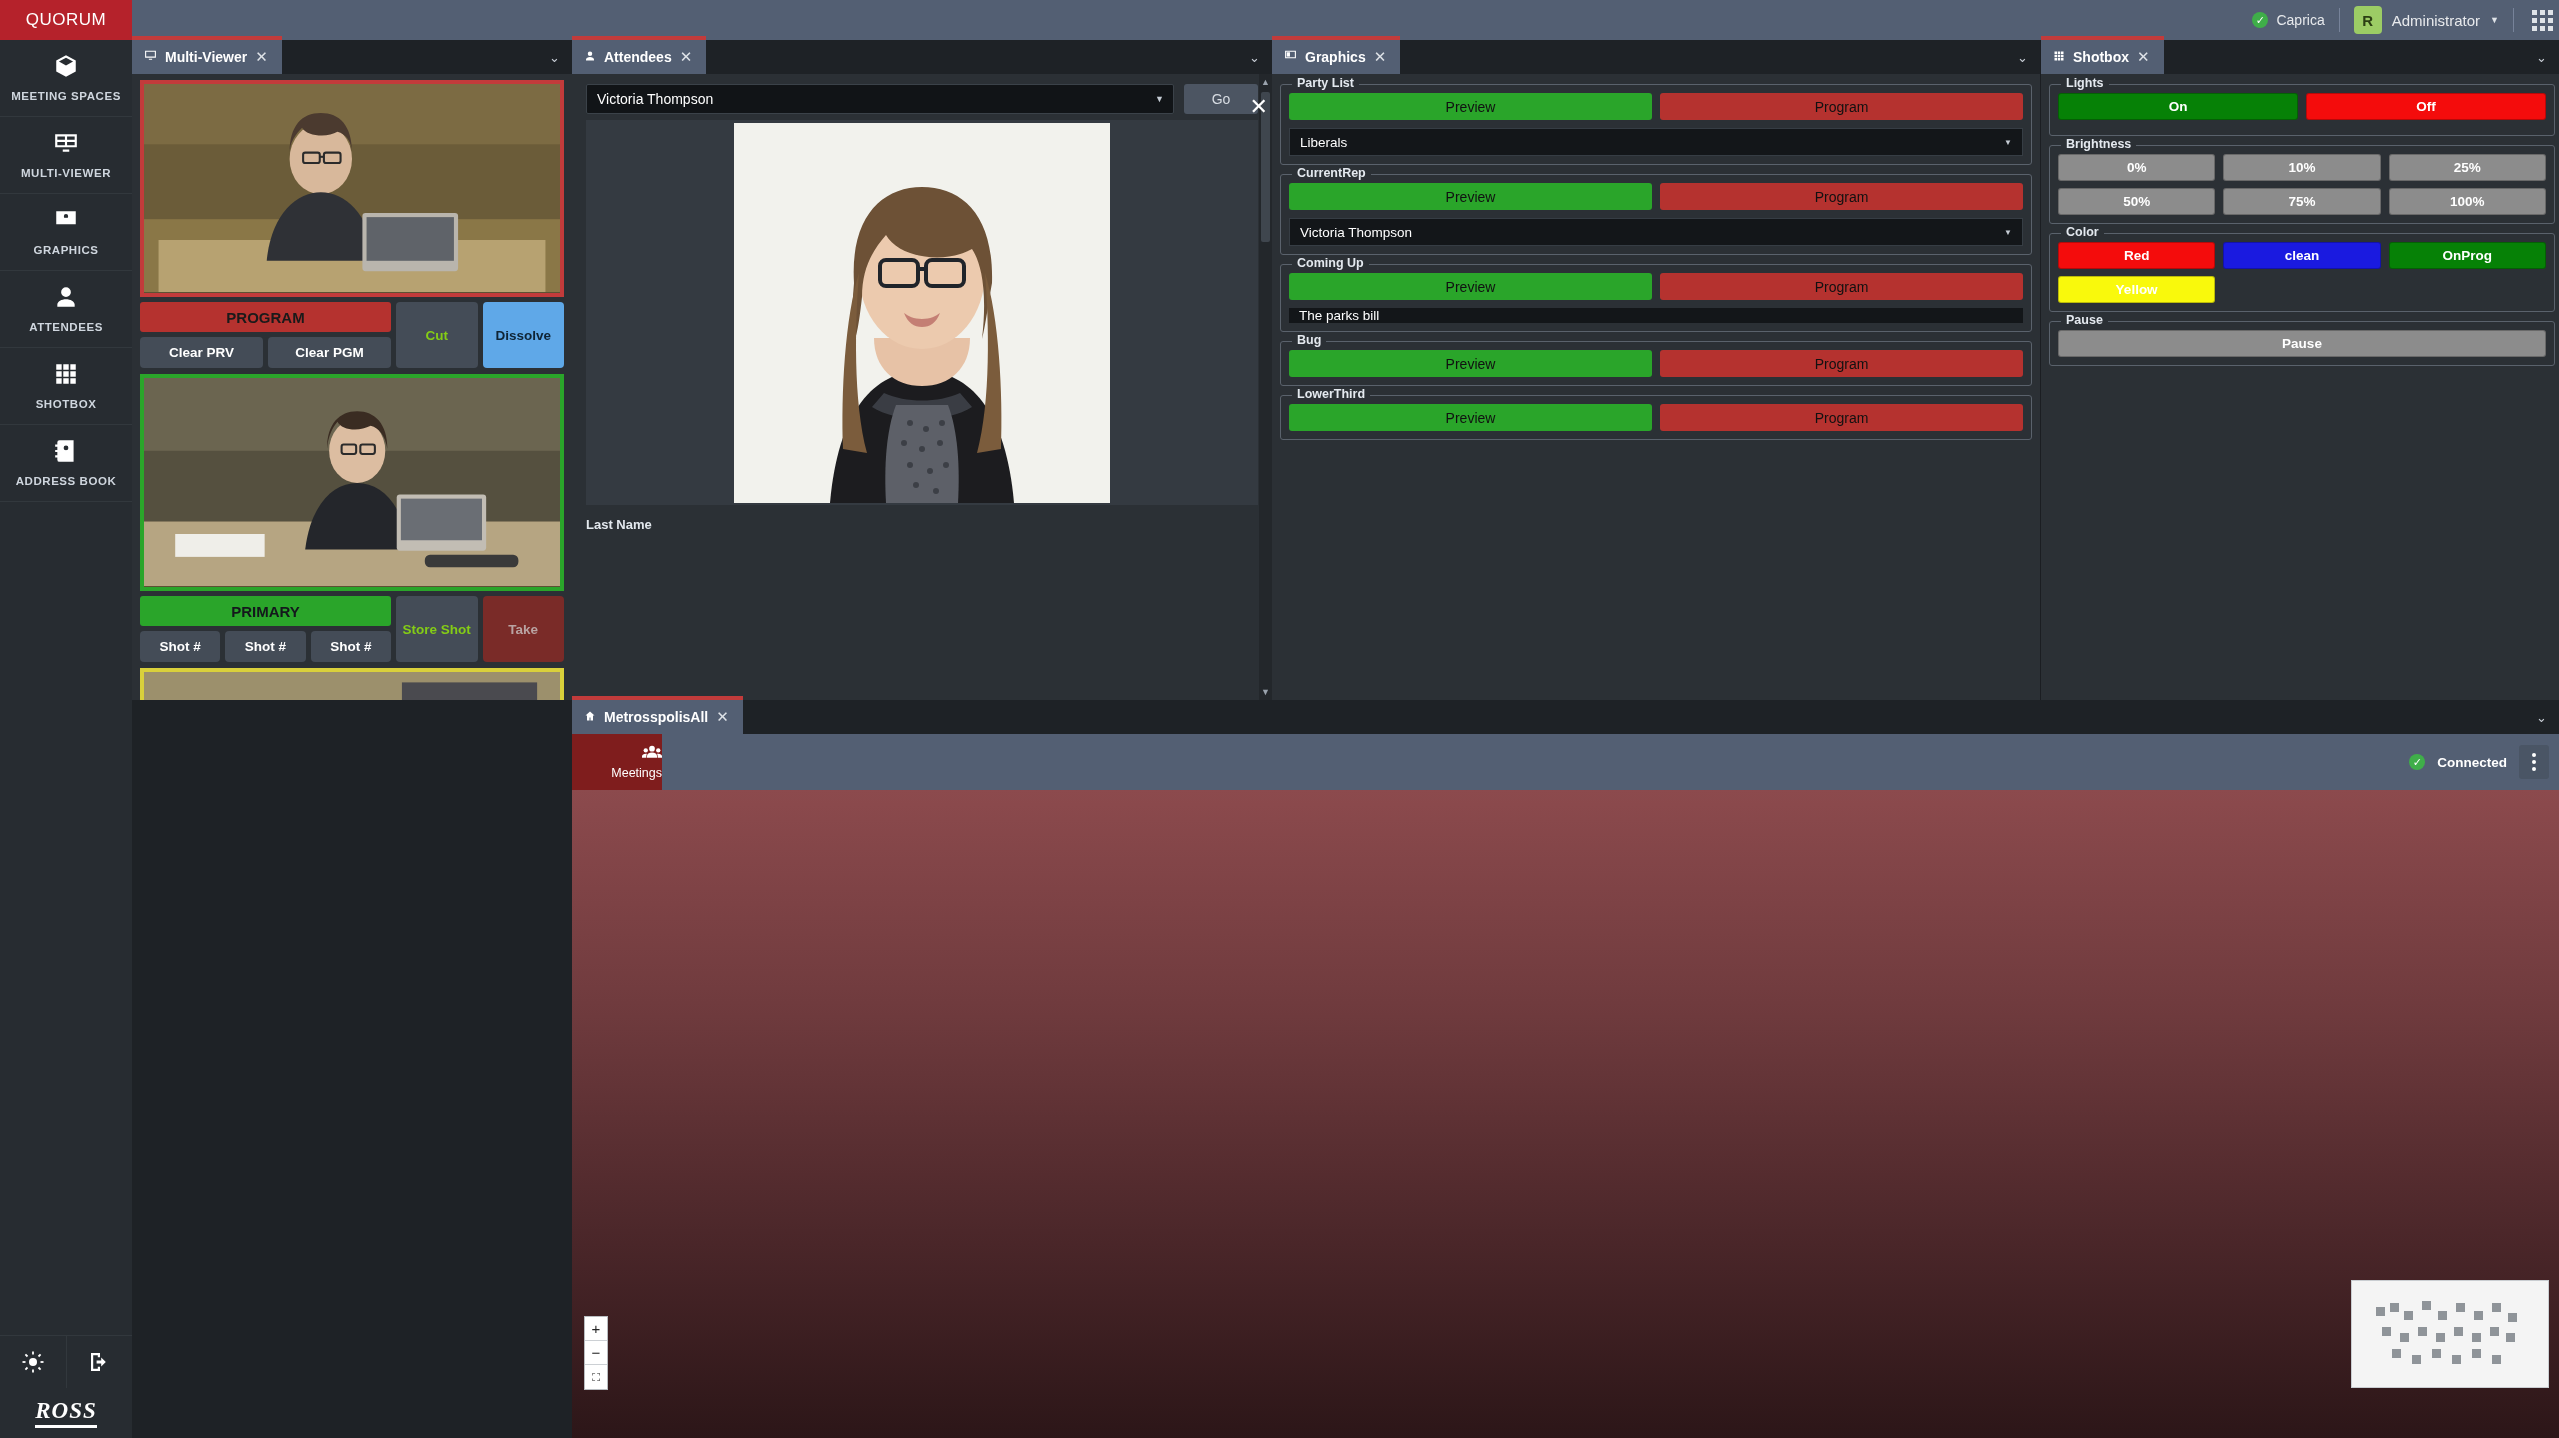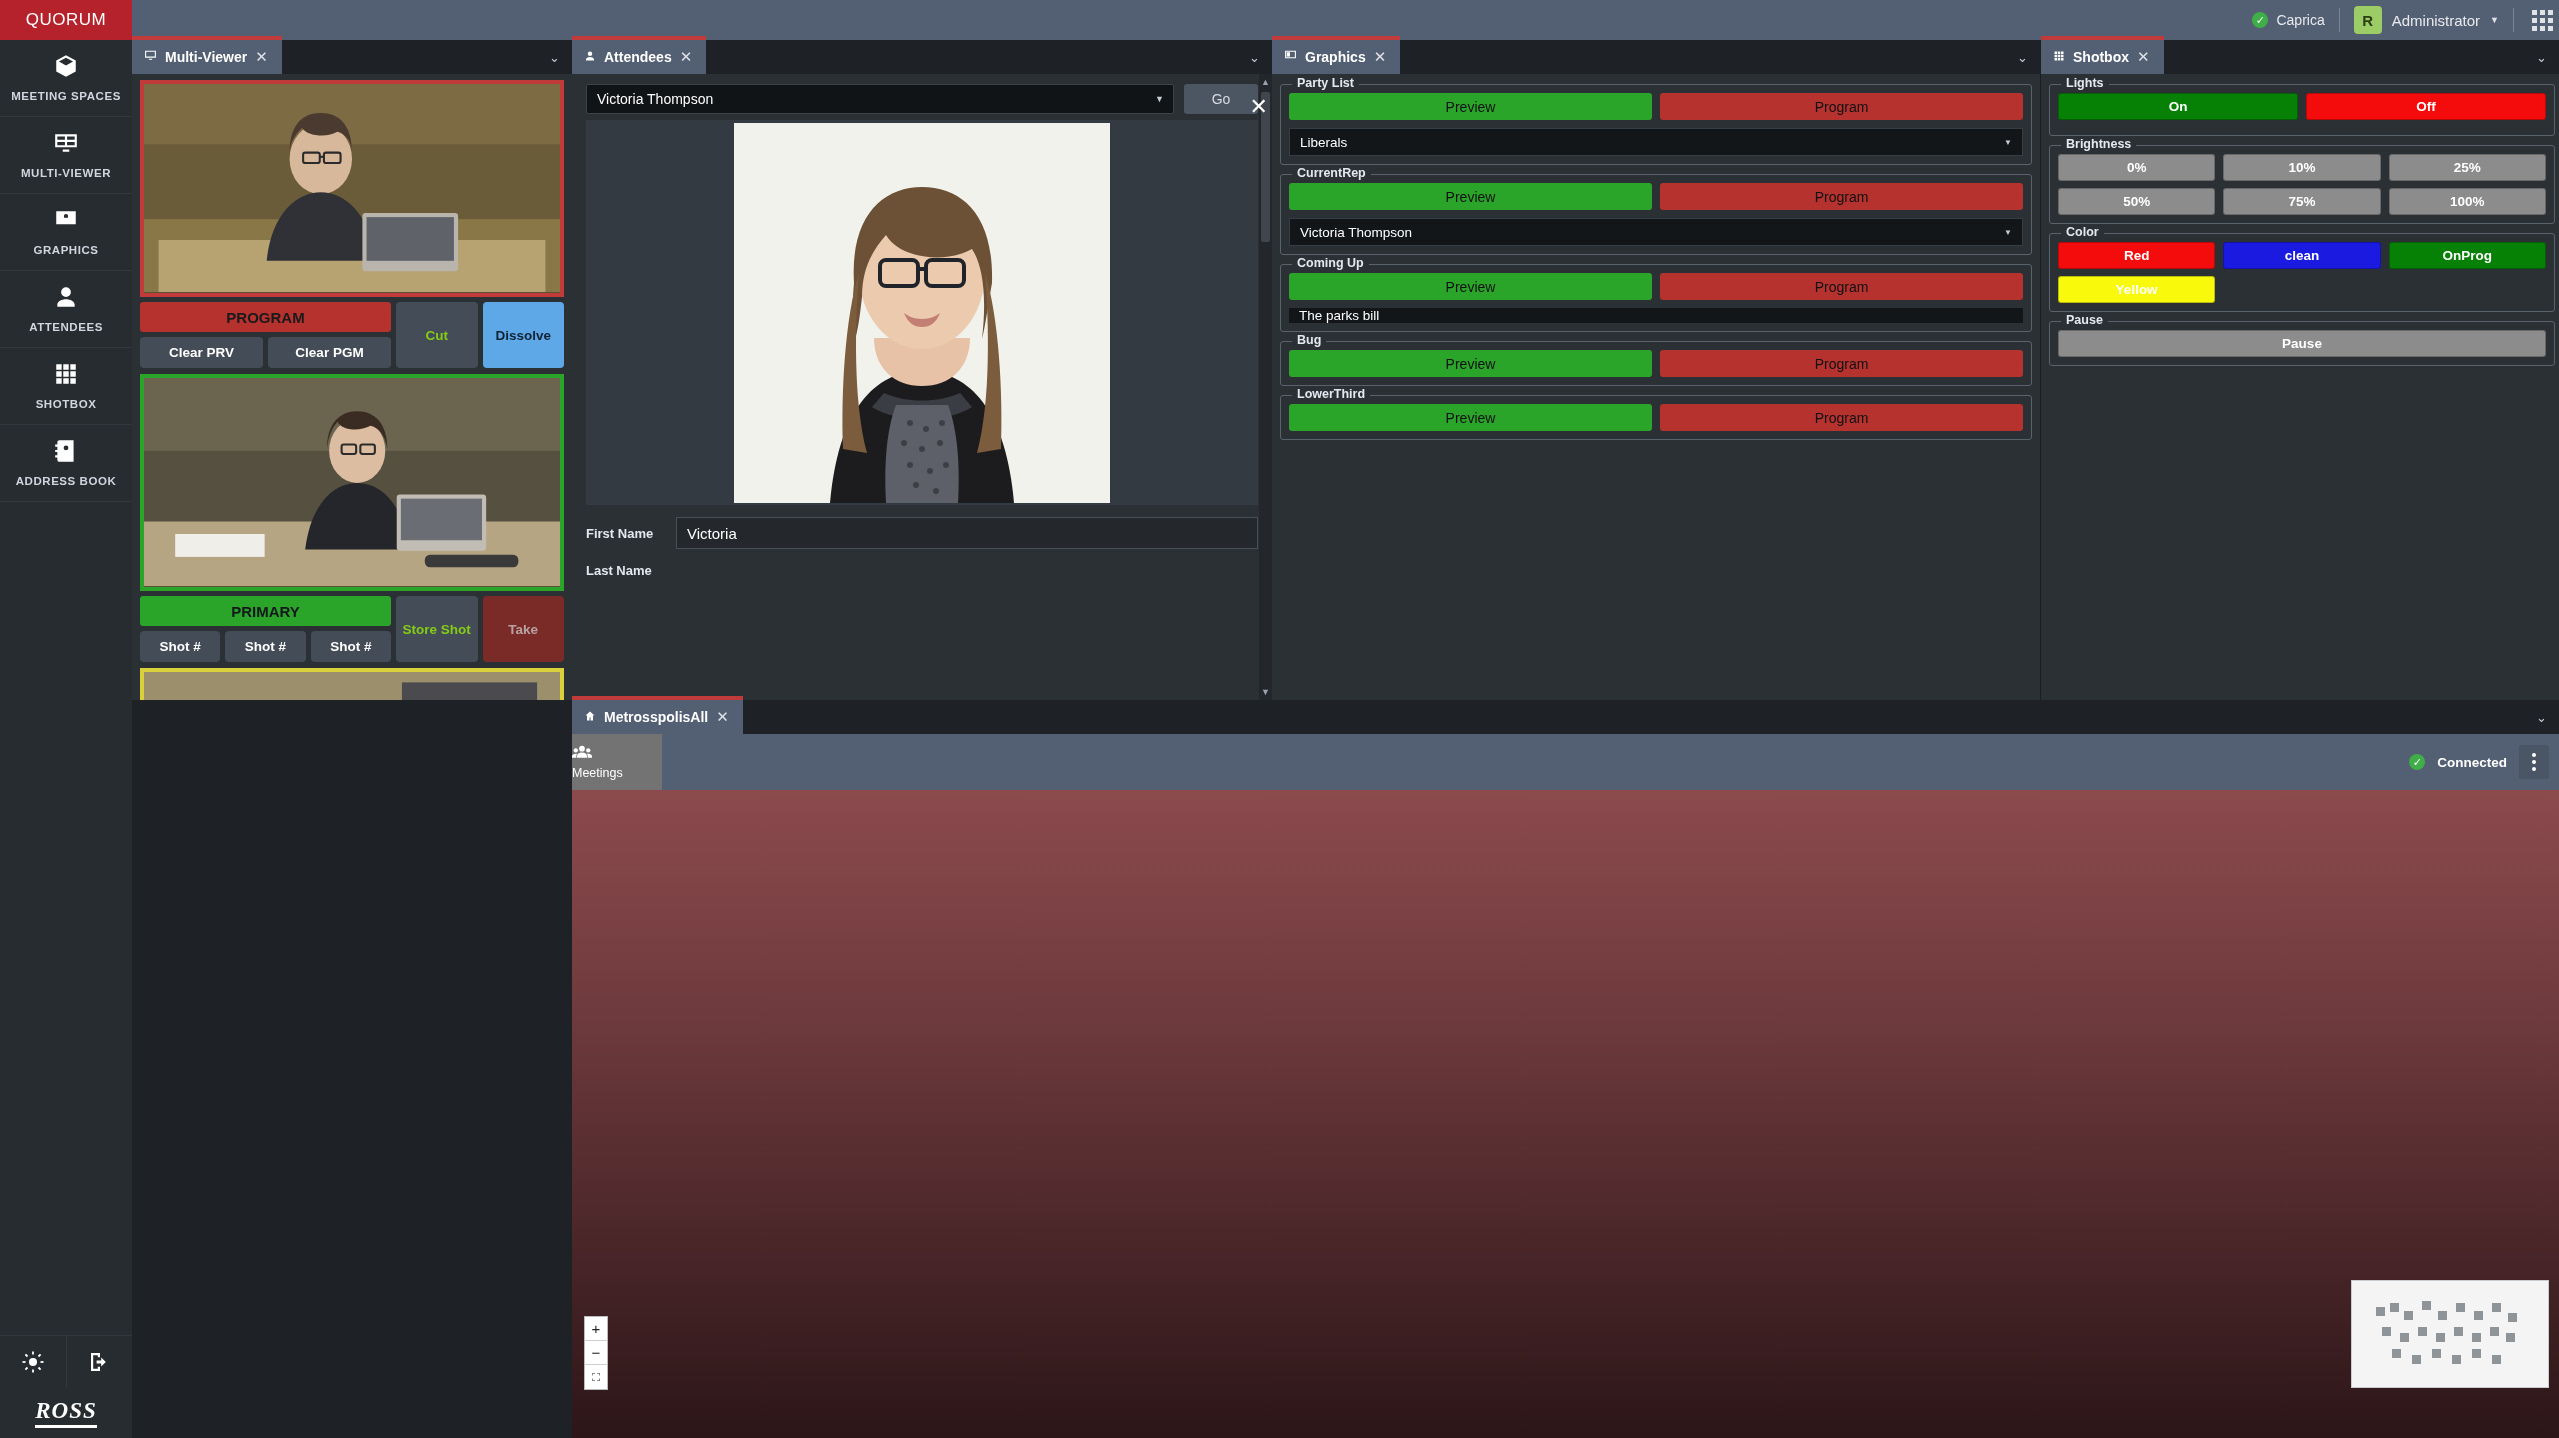--- a/index.html
+++ b/index.html
@@ -207,22 +207,22 @@
   .c-yellow { background: #f9f90c; color: #fff; }
   .sb-third { flex: 0 0 calc(33.333% - 5.4px); }
 
   
   .bottom-wrap { display: flex; flex-direction: column; flex: 1; min-height: 0; }
   .mp-panel { flex: 1; display: flex; flex-direction: column; min-height: 0; }
   .mp-toolbar {
     height: 56px; background: #535f73; display: flex; align-items: stretch; position: relative;
   }
   .mp-tool-btn {
-    width: 90px; background: #737373; display: flex; flex-direction: column;
-    align-items: flex-start; justify-content: center; gap: 3px; cursor: pointer;
+    width: 90px; background: #7f1d1d; display: flex; flex-direction: column;
+    align-items: flex-end; justify-content: center; gap: 3px; cursor: pointer;
     font-size: 12.5px; color: #fff;
   }
   .mp-status {
     margin-left: auto; display: flex; align-items: center; gap: 12px; padding-right: 10px;
   }
   .mp-status .lbl { font-size: 13.5px; font-weight: bold; color: #fff; }
   .kebab {
     width: 30px; height: 34px; background: #4a5565; border-radius: 3px; display: flex;
     flex-direction: column; align-items: center; justify-content: center; gap: 3px; cursor: pointer;
   }
@@ -534,24 +534,20 @@
                   <circle cx="176" cy="342" r="3"></circle>
                     <circle cx="196" cy="348" r="3"></circle>
                     <circle cx="212" cy="342" r="3"></circle>
                   <circle cx="182" cy="362" r="3"></circle>
                     <circle cx="202" cy="368" r="3"></circle>
                 </g>
               </svg>
             </div>
             <div class="att-fields">
               <div class="fld">
-                <label>First Name</label>
-                <div class="inp">Victoria</div>
-              </div>
-              <div class="fld">
                 <label>Last Name</label>
               </div>
             </div>
             <div class="vscroll">
               <span>▲</span>
               <div class="thumb"></div>
               <span>▼</span>
             </div>
           </div>
         </div>

